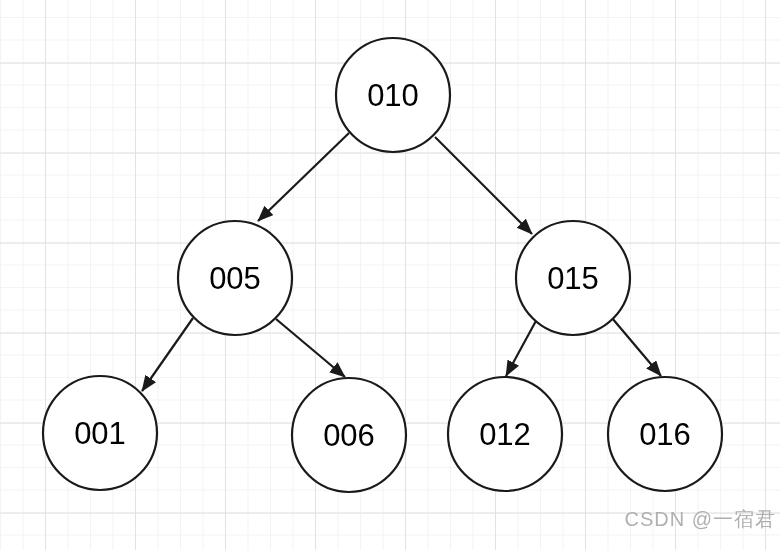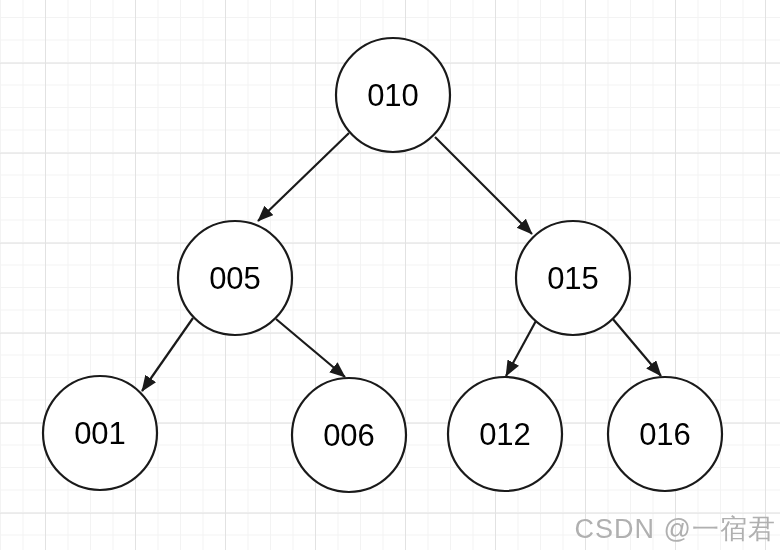--- a/index.html
+++ b/index.html
@@ -30,22 +30,22 @@
     height: 550px;
     display: block;
   }
   svg.tree text {
     font-family: "Liberation Sans", sans-serif;
     user-select: none;
   }
   .watermark {
     position: absolute;
     right: 4px;
-    bottom: 7px;
-    font-size: 27px;
+    bottom: 21px;
+    font-size: 20px;
     line-height: 1;
     color: var(--watermark-color, #b0b0b0);
     letter-spacing: 1px;
     white-space: nowrap;
   }
 </style>
 </head>
 <body>
 
 <div class="canvas">

